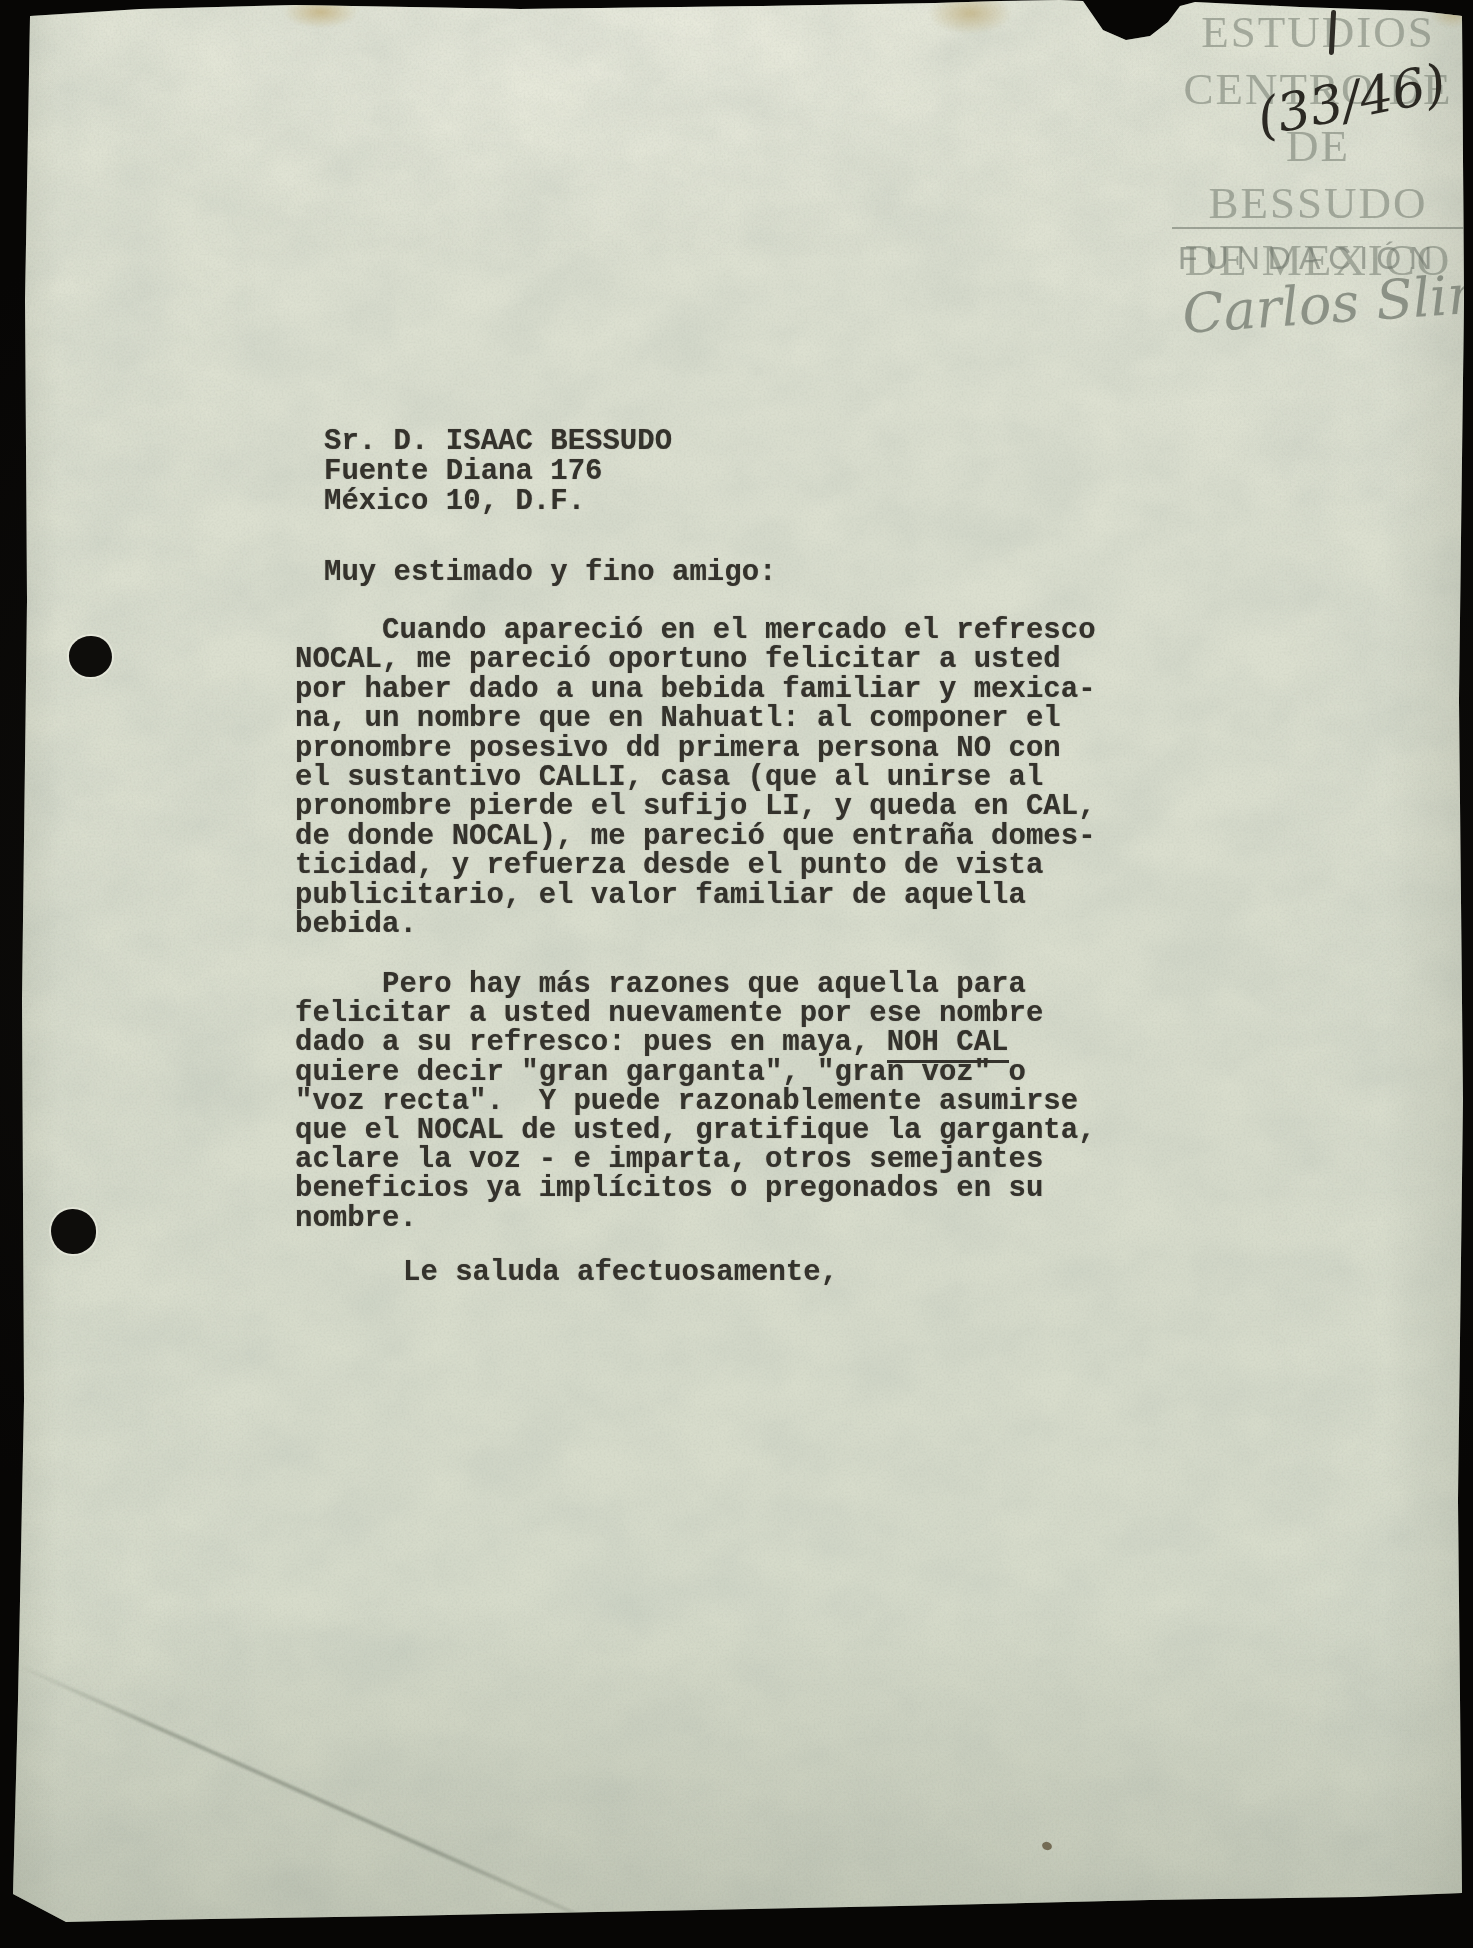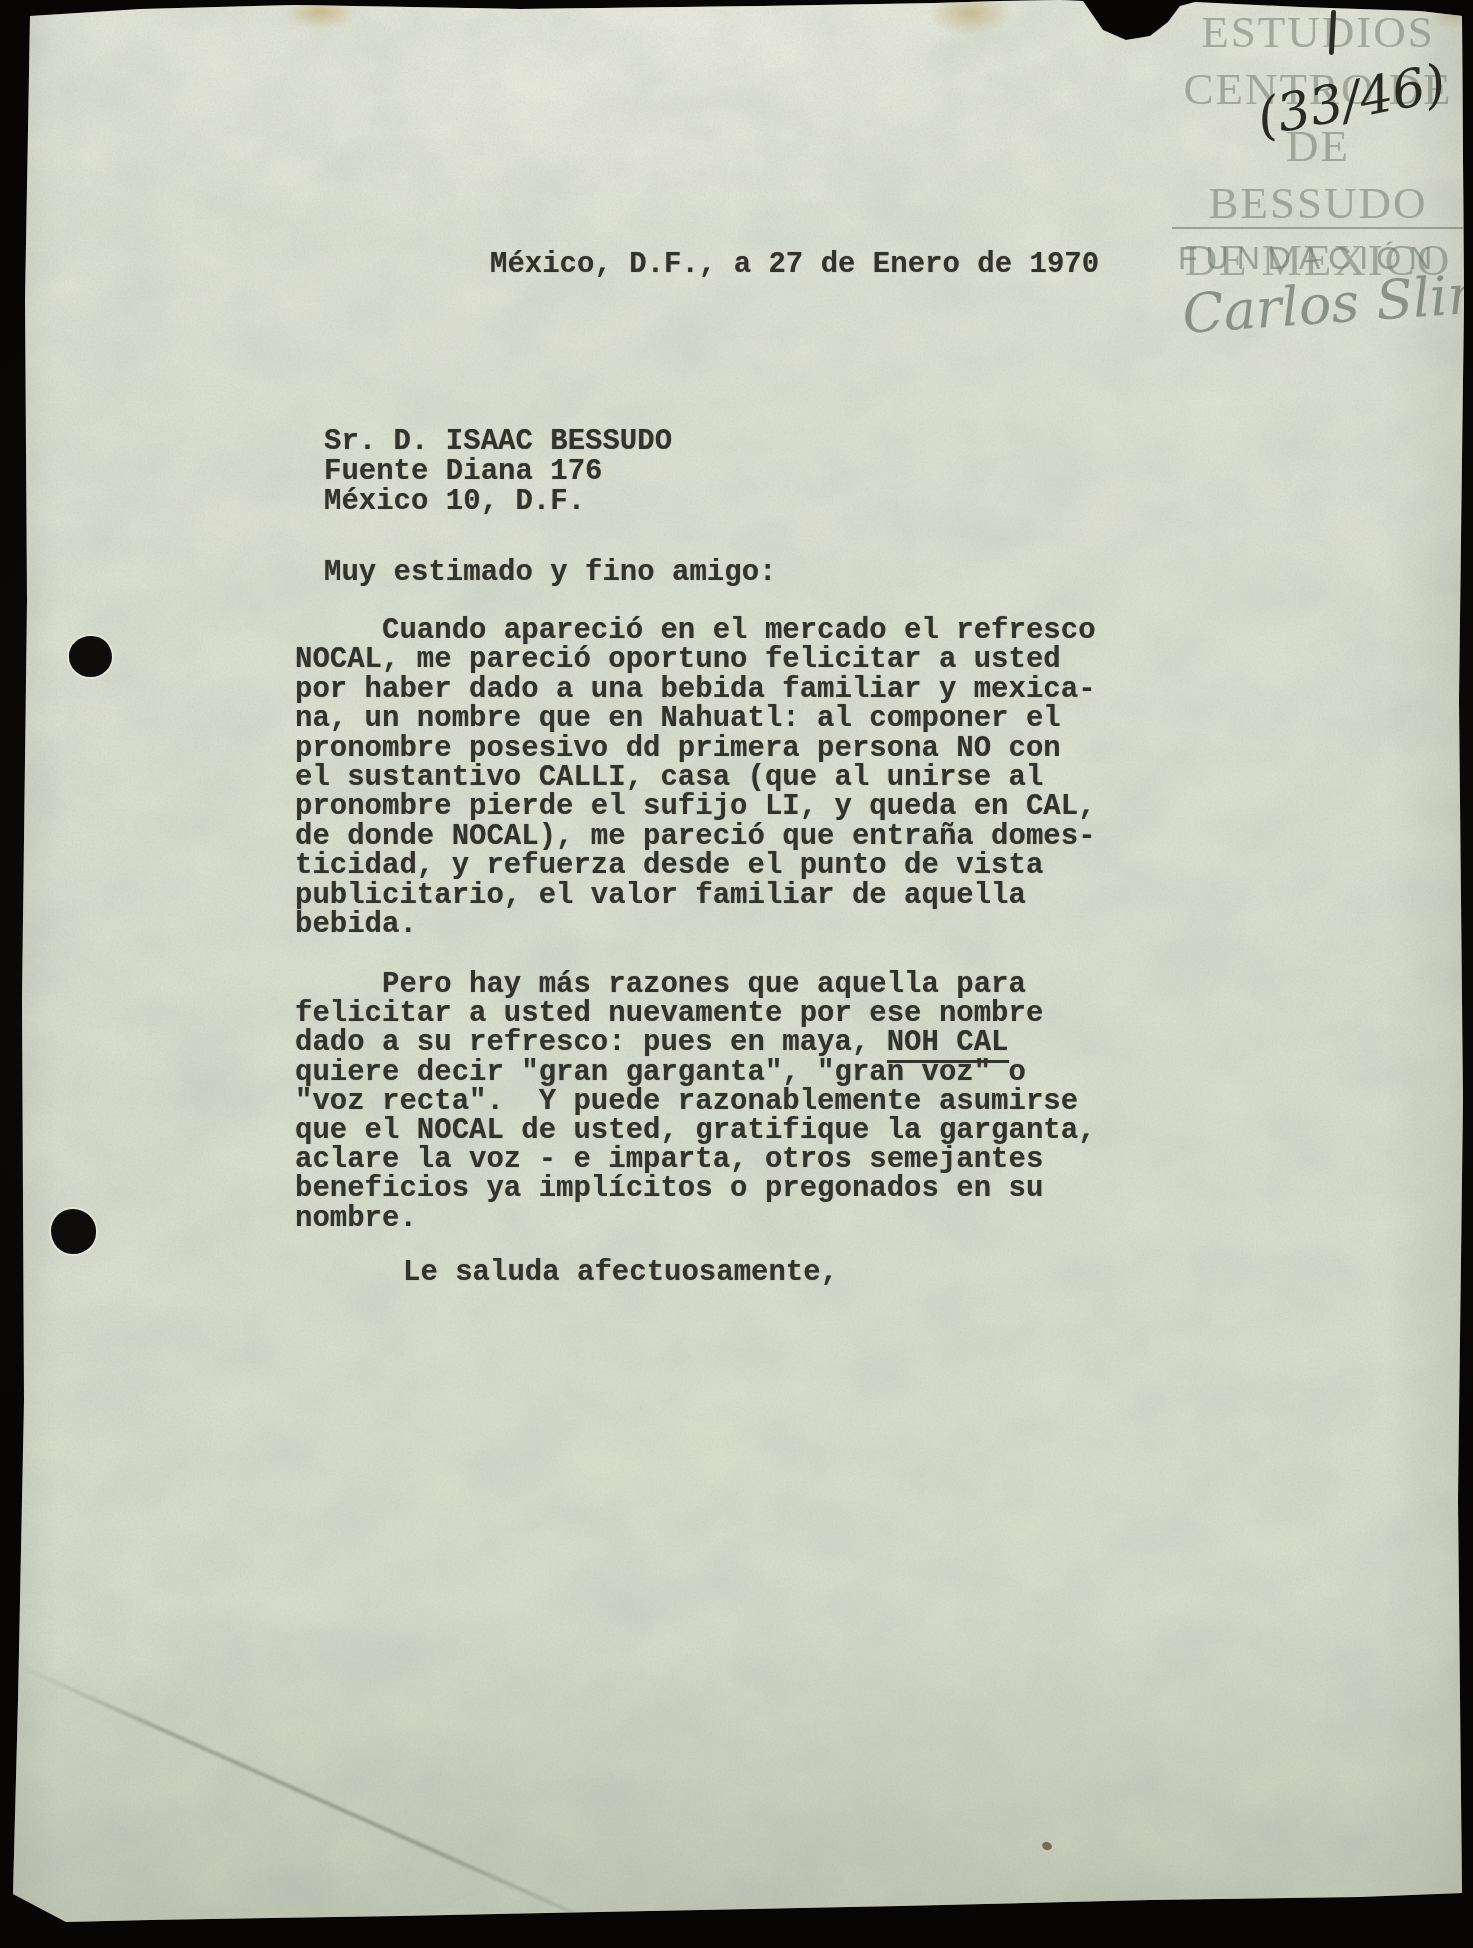--- a/index.html
+++ b/index.html
@@ -94,21 +94,20 @@
         <div>DE BESSUDO</div>
         <div>DE MEXICO</div>
       </div>
     <div class="wm-rule"></div>
     <div class="wm-foundation">FUNDACIÓN</div>
     <div class="wm-signature">Carlos Slim</div>
 
     <div class="pen-tick"></div>
     <div class="page-annotation">(33/46)</div>
 
-    <div class="tw dateline">México, D.F., a 27 de Enero de 1970</div>
     <div class="tw recipient"><div>Sr. D. ISAAC BESSUDO</div><div>Fuente Diana 176</div><div>México 10, D.F.</div></div>
     <div class="tw salutation">Muy estimado y fino amigo:</div>
     <div class="tw para1"><div>     Cuando apareció en el mercado el refresco</div><div>NOCAL, me pareció oportuno felicitar a usted</div><div>por haber dado a una bebida familiar y mexica-</div><div>na, un nombre que en Nahuatl: al componer el</div><div>pronombre posesivo dd primera persona NO con</div><div>el sustantivo CALLI, casa (que al unirse al</div><div>pronombre pierde el sufijo LI, y queda en CAL,</div><div>de donde NOCAL), me pareció que entraña domes-</div><div>ticidad, y refuerza desde el punto de vista</div><div>publicitario, el valor familiar de aquella</div><div>bebida.</div></div>
     <div class="tw para2"><div>     Pero hay más razones que aquella para</div><div>felicitar a usted nuevamente por ese nombre</div><div><span>dado a su refresco: pues en maya, </span><span class="u">NOH CAL</span></div><div>quiere decir "gran garganta", "gran voz" o</div><div>"voz recta".  Y puede razonablemente asumirse</div><div>que el NOCAL de usted, gratifique la garganta,</div><div>aclare la voz - e imparta, otros semejantes</div><div>beneficios ya implícitos o pregonados en su</div><div>nombre.</div></div>
     <div class="tw closing">Le saluda afectuosamente,</div>
 
     <div class="hole hole1"></div>
     <div class="hole hole2"></div>
   </div>
 </div>

